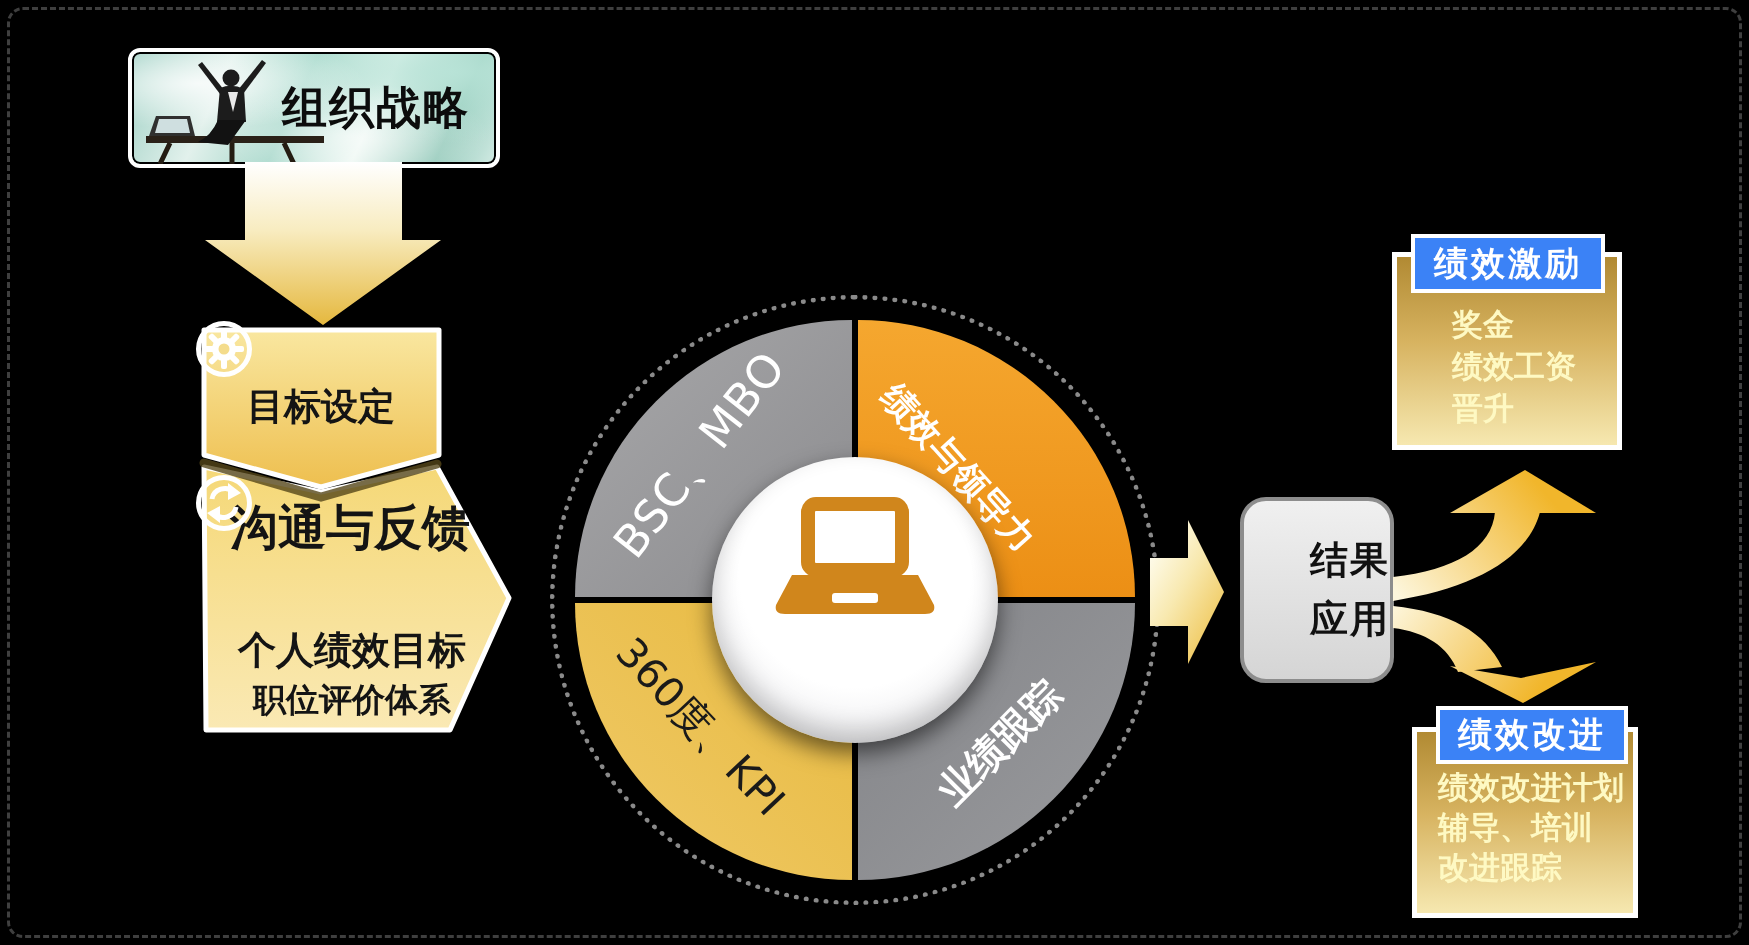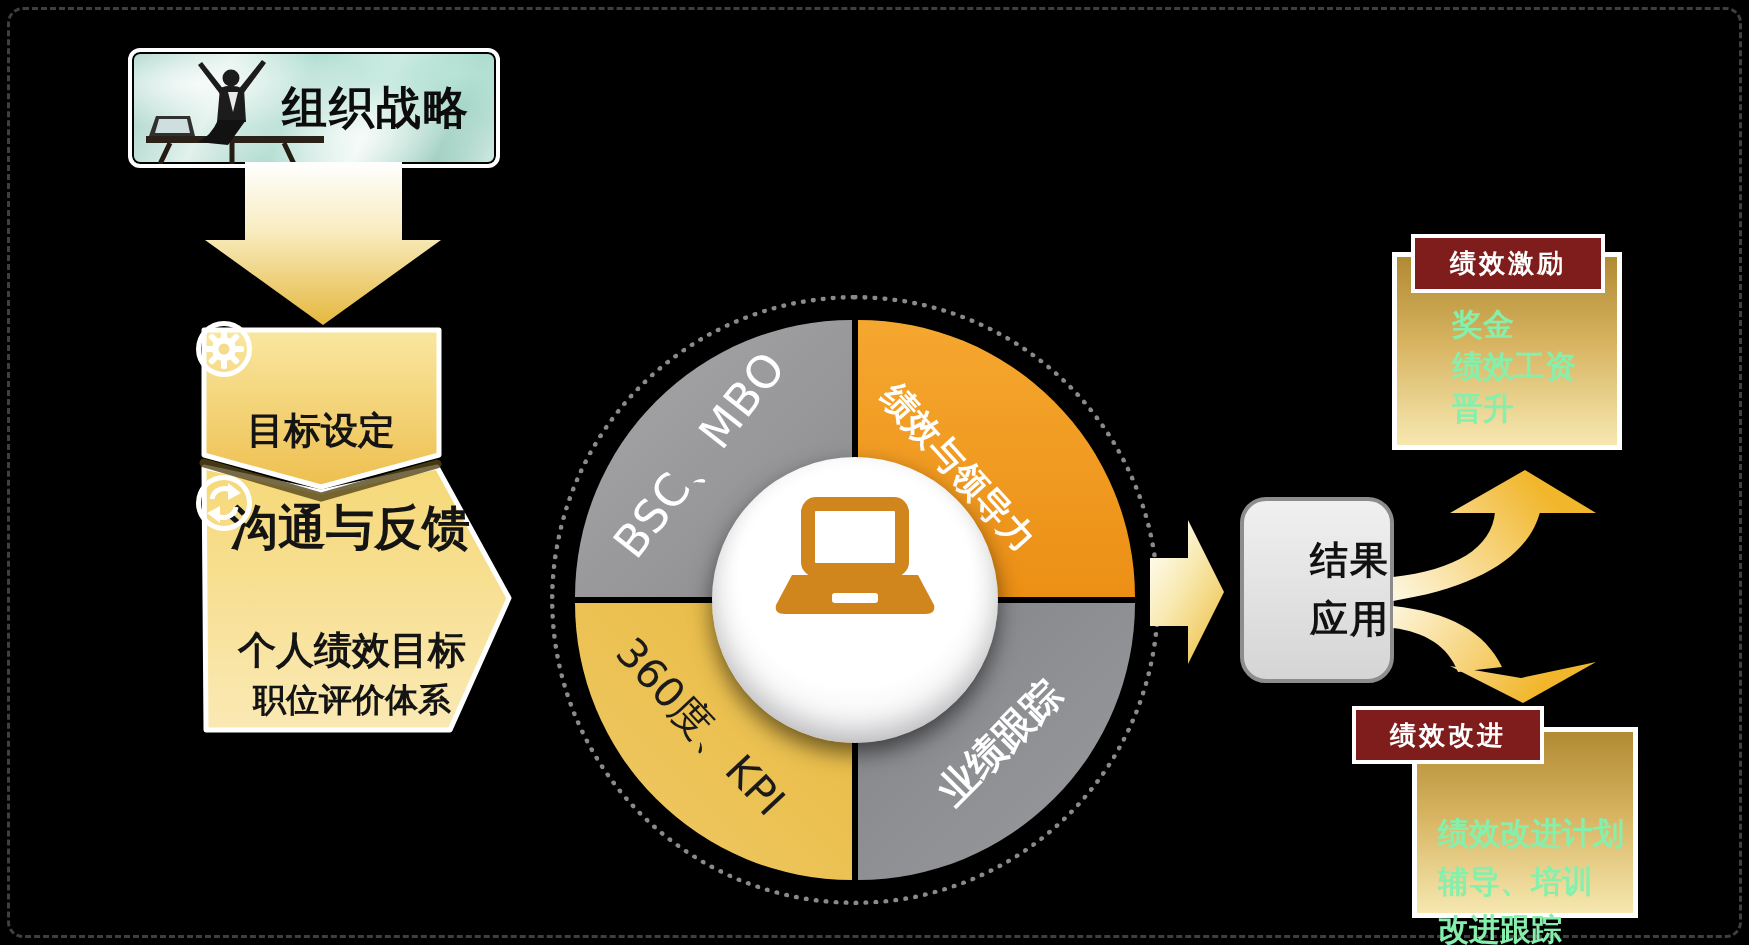--- a/index.html
+++ b/index.html
@@ -78,25 +78,25 @@
     font-size:38px;font-weight:700;color:#111;line-height:1.55;letter-spacing:2px;
   }
   
   .curved-arrows{position:absolute;left:1380px;top:380px;width:310px;height:340px;}
   
   .gold-box{
     position:absolute;border:5px solid #fff;
     background:linear-gradient(180deg,#b18a33 0%,#d7b360 45%,#f6e8b0 100%);
   }
   .gold-header{
-    position:absolute;background:#7f1d1d;border:4px solid #fff;
+    position:absolute;background:#3b82f6;border:4px solid #fff;
     display:flex;align-items:center;justify-content:center;
-    font-size:26px;font-weight:800;color:#fff;letter-spacing:3px;
-  }
-  .gold-items{position:absolute;color:#86efac;font-weight:800;font-size:31px;white-space:nowrap;}
+    font-size:34px;font-weight:800;color:#fff;letter-spacing:3px;
+  }
+  .gold-items{position:absolute;color:#fef9c3;font-weight:800;font-size:31px;white-space:nowrap;}
   .gold-items div{line-height:1;}
 </style>
 </head>
 <body>
 
 <div id="canvas">
   <div class="frame"></div>
 
   <div class="strategy-box">
     <svg width="205" height="112" viewBox="0 0 205 112" style="position:absolute;left:0;top:0;">
@@ -125,21 +125,21 @@
       <linearGradient id="gb2" x1="0" y1="0" x2="0" y2="1">
         <stop offset="0" stop-color="#f5d877"></stop>
           <stop offset="1" stop-color="#fae9b4"></stop>
       </linearGradient>
     </defs>
     <polygon points="26,167 143,192 259,167 331,298 272,430 28,430" fill="url(#gb2)" stroke="#ffffff" stroke-width="5" stroke-linejoin="round"></polygon>
     <path d="M 26 163 L 143 197 L 259 164" fill="none" stroke="rgba(85,70,25,0.8)" stroke-width="9" stroke-linecap="round"></path>
     <polygon points="26,30 261,30 261,155 143,187 26,155" fill="url(#gb1)" stroke="#ffffff" stroke-width="5" stroke-linejoin="round"></polygon>
   </svg>
 
-  <div class="banner-text" style="left:321px;top:431px;font-size:37px;font-weight:800;">目标设定</div>
+  <div class="banner-text" style="left:321px;top:407px;font-size:37px;font-weight:800;">目标设定</div>
   <div class="banner-text" style="left:350px;top:528px;font-size:48px;font-weight:800;">沟通与反馈</div>
   <div class="banner-text" style="left:352px;top:650px;font-size:38px;font-weight:700;">个人绩效目标</div>
   <div class="banner-text" style="left:352px;top:700px;font-size:33px;font-weight:700;">职位评价体系</div>
 
   <div class="badge" style="left:196px;top:321px;">
     <svg width="46" height="46" viewBox="0 0 46 46">
       <g fill="#ffffff">
         <rect x="20" y="3" width="6" height="40" rx="2"></rect>
         <rect x="20" y="3" width="6" height="40" rx="2" transform="rotate(45 23 23)"></rect>
         <rect x="20" y="3" width="6" height="40" rx="2" transform="rotate(90 23 23)"></rect>
@@ -206,21 +206,21 @@
   <div class="gold-header" style="left:1411px;top:234px;width:186px;height:51px;">
     <span>绩效激励</span>
   </div>
   <div class="gold-items" style="left:1452px;top:309px;display:flex;flex-direction:column;gap:11px;">
     <div>奖金</div>
     <div>绩效工资</div>
     <div>晋升</div>
   </div>
 
   <div class="gold-box" style="left:1412px;top:727px;width:216px;height:181px;"></div>
-  <div class="gold-header" style="left:1352px;top:706px;width:184px;height:50px;">
+  <div class="gold-header" style="left:1436px;top:706px;width:184px;height:50px;">
     <span>绩效改进</span>
   </div>
-  <div class="gold-items" style="left:1438px;top:772px;display:flex;flex-direction:column;gap:17px;margin-top:46px;">
+  <div class="gold-items" style="left:1438px;top:772px;display:flex;flex-direction:column;gap:9px;">
     <div>绩效改进计划</div>
     <div>辅导、培训</div>
     <div>改进跟踪</div>
   </div>
 </div>
 
 </body></html>

